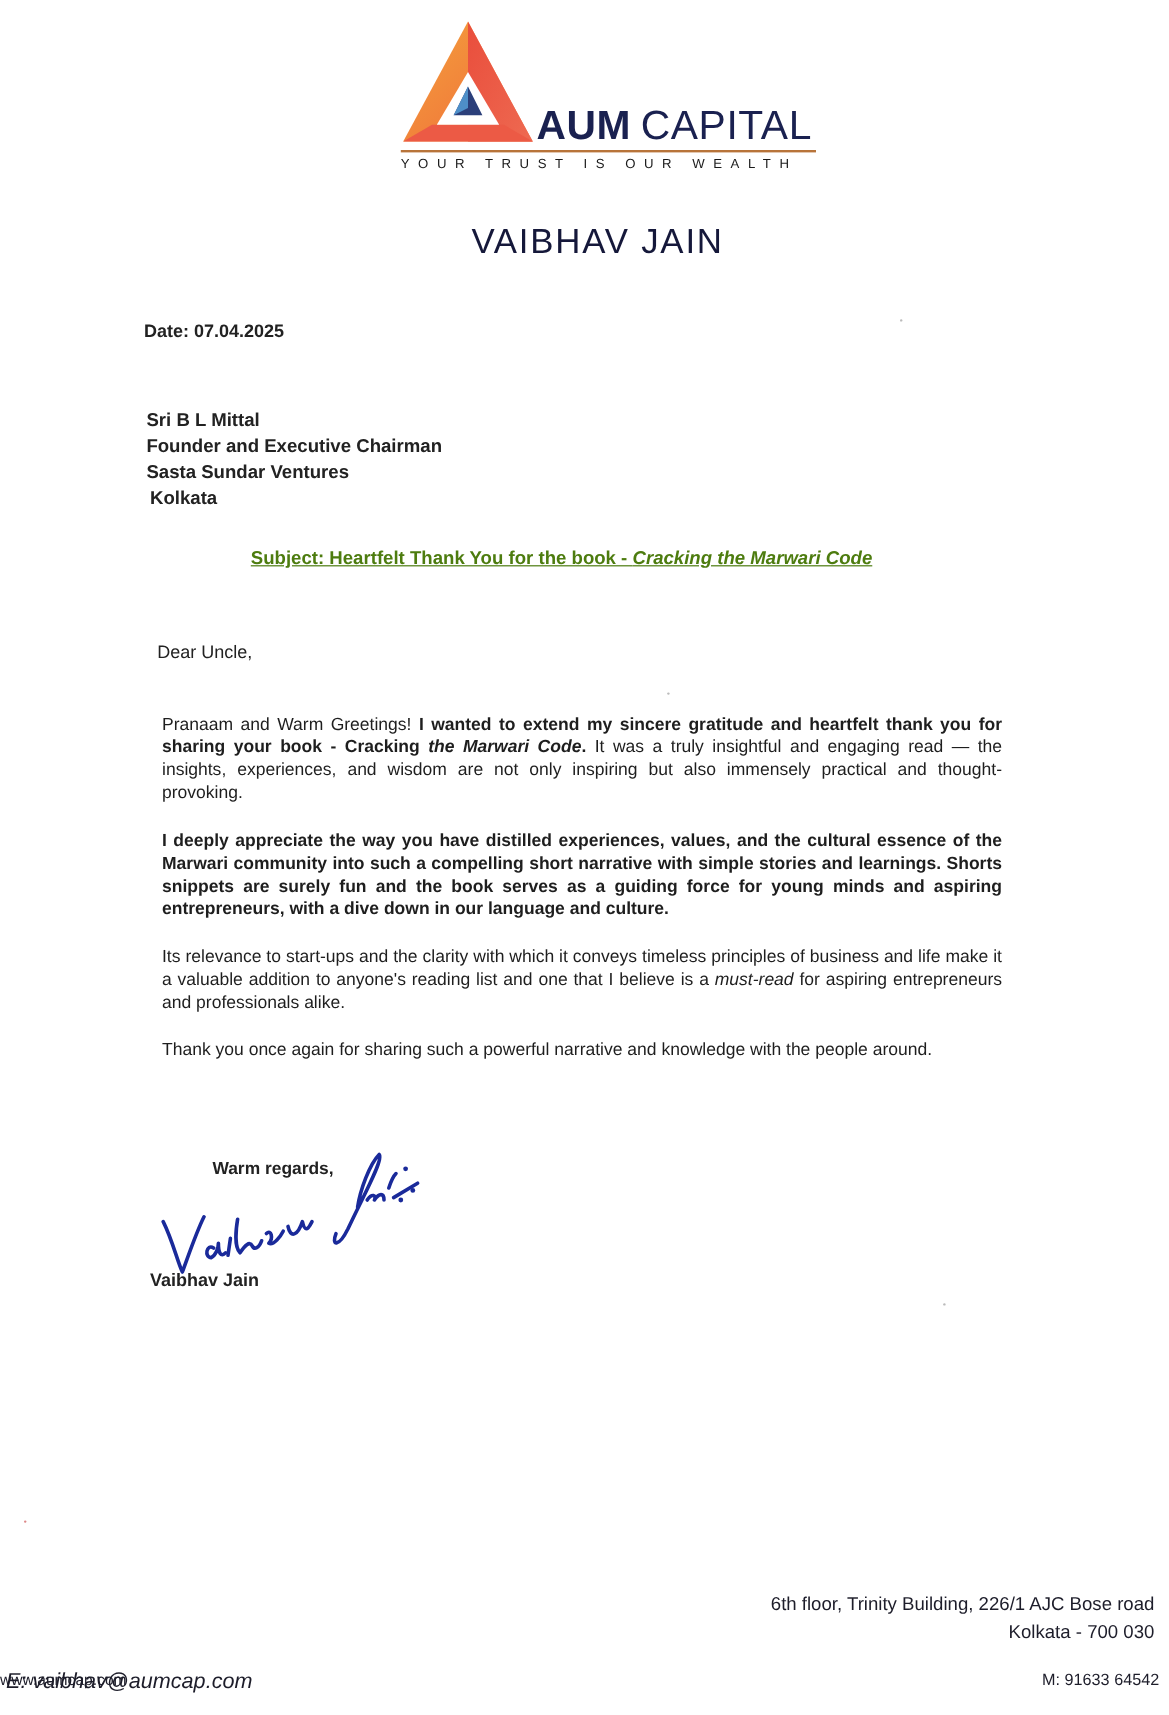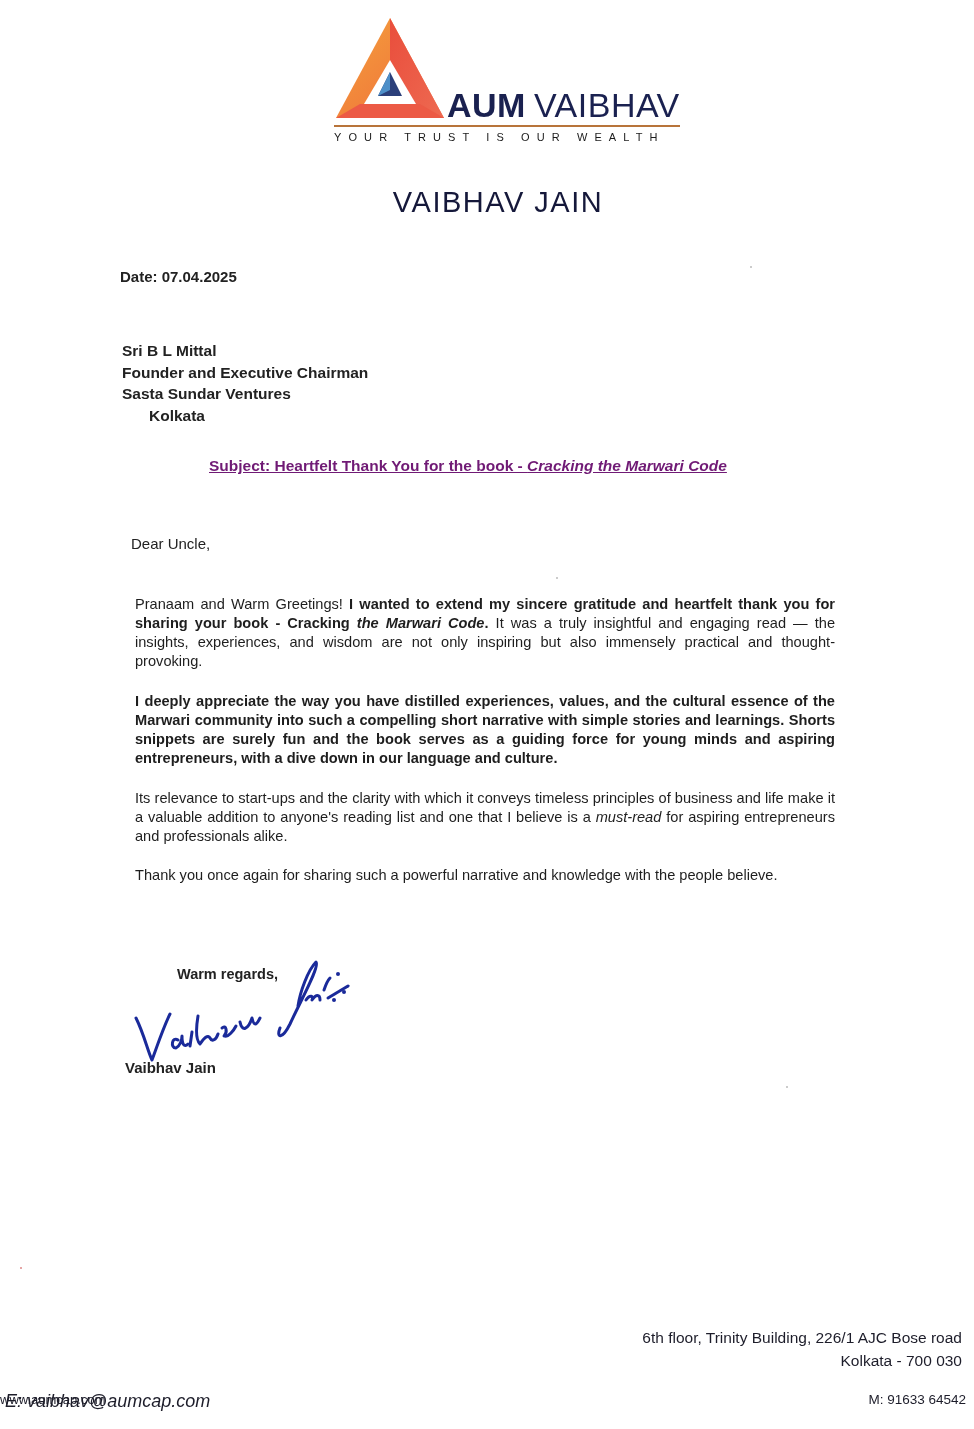--- a/index.html
+++ b/index.html
@@ -15,23 +15,23 @@
   #brand-name b { font-weight: 700; }
   #brand-name span.light { font-weight: 400; margin-left: 8px; }
   #brand-rule { left: 334px; top: 125px; width: 346px; height: 2px; background: #b8743a; }
   #tagline { left: 334px; top: 131px; width: 346px; font-size: 11px; letter-spacing: 7.1px; color: #1a1a1a; white-space: nowrap; }
 
   #sender-name { left: 0; top: 186px; width: 996px; text-align: center; font-size: 29px; color: #15183a; letter-spacing: 1.5px; }
   #date-line { left: 120px; top: 268px; font-size: 15px; font-weight: 700; color: #222; }
 
   #recipient { left: 122px; top: 340px; font-size: 15.5px; font-weight: 700; line-height: 21.5px; color: #222; }
   #recipient div { white-space: nowrap; }
-  #recipient .last { padding-left: 3px; margin-left: 24px; }
+  #recipient .last { padding-left: 3px; }
 
-  #subject { left: 209px; top: 457px; font-size: 15.5px; font-weight: 700; color: #701a75; text-decoration: underline; white-space: nowrap; }
+  #subject { left: 209px; top: 457px; font-size: 15.5px; font-weight: 700; color: #4d7c0f; text-decoration: underline; white-space: nowrap; }
   #subject i { font-weight: 700; }
 
   #salutation { left: 131px; top: 535px; font-size: 15px; font-weight: 400; color: #222; }
 
   .para { left: 135px; width: 700px; font-size: 14.6px; line-height: 19px; color: #1e1e1e; text-align: justify; }
   #para-1 { top: 595px; }
   #para-2 { top: 692px; font-weight: 700; }
   #para-3 { top: 789px; }
   #para-4 { top: 866px; }
 
@@ -61,21 +61,21 @@
       </linearGradient>
     </defs>
     <polygon points="56,2 2,102 110,102" fill="url(#g-left)"></polygon>
     <polygon points="56,2 110,102 56,102" fill="url(#g-right)" opacity="0.9"></polygon>
     <polygon points="2,102 110,102 86,88 26,88" fill="#ec5a45"></polygon>
     <polygon points="56,44 30,88 82,88" fill="#ffffff"></polygon>
     <polygon points="56,56 44,80 68,80" fill="#2b3f7a"></polygon>
     <polygon points="56,56 44,80 56,74" fill="#4e8fc8"></polygon>
   </svg>
 </div>
-<div class="abs" id="brand-name"><b>AUM</b><span class="light">VAIBHAV</span></div>
+<div class="abs" id="brand-name"><b>AUM</b><span class="light">CAPITAL</span></div>
 <div class="abs" id="brand-rule"></div>
 <div class="abs" id="tagline">YOUR TRUST IS OUR WEALTH</div>
 
 <div class="abs" id="sender-name">VAIBHAV JAIN</div>
 
 <div class="abs" id="date-line">Date: 07.04.2025</div>
 
 <div class="abs" id="recipient">
   <div>Sri B L Mittal</div>
   <div>Founder and Executive Chairman</div>
@@ -86,21 +86,21 @@
 <div class="abs" id="subject"><span>Subject: Heartfelt Thank You  for the book - </span><i>Cracking the Marwari Code</i></div>
 
 <div class="abs" id="salutation">Dear Uncle,</div>
 
 <div class="abs para" id="para-1"><span>Pranaam and Warm Greetings! </span><b>I wanted to extend my sincere gratitude and heartfelt thank you for sharing your book - Cracking </b><b><i>the Marwari Code</i></b><b>.</b><span>  It was a truly insightful and engaging read — the insights, experiences, and wisdom are not only inspiring but also immensely practical and thought-provoking.</span></div>
 
 <div class="abs para" id="para-2">I deeply appreciate the way you have distilled experiences, values, and the cultural essence of the Marwari community into such a compelling short narrative with simple stories and learnings. Shorts snippets are surely fun and the book serves as a guiding force for young minds and aspiring entrepreneurs, with a dive down in our language and culture.</div>
 
 <div class="abs para" id="para-3"><span>Its relevance to start-ups and the clarity with which it conveys timeless principles of business and life make it a valuable addition to anyone's reading list and one that I believe is a </span><i>must-read</i><span> for aspiring entrepreneurs and professionals alike.</span></div>
 
-<div class="abs para" id="para-4">Thank you once again for sharing such a powerful narrative and knowledge with the people believe.</div>
+<div class="abs para" id="para-4">Thank you once again for sharing such a powerful narrative and knowledge with the people around.</div>
 
 <div class="abs" id="closing">Warm regards,</div>
 
 <div class="abs" id="signature">
   <svg width="240" height="118" viewBox="0 0 240 118">
     <g fill="none" stroke="#1a2a9a" stroke-width="3" stroke-linecap="round" stroke-linejoin="round">
       <path d="M6,70 C14,86 18,104 22,112 C30,90 34,78 40,66"></path>
       <path d="M48,92 C42,88 40,100 46,100 C50,98 52,92 52,88 C52,96 54,100 58,96"></path>
       <path d="M62,84 L60,98"></path>
       <path d="M68,68 C66,80 66,92 70,96 C74,90 78,86 80,90 C82,94 86,92 88,86"></path>

